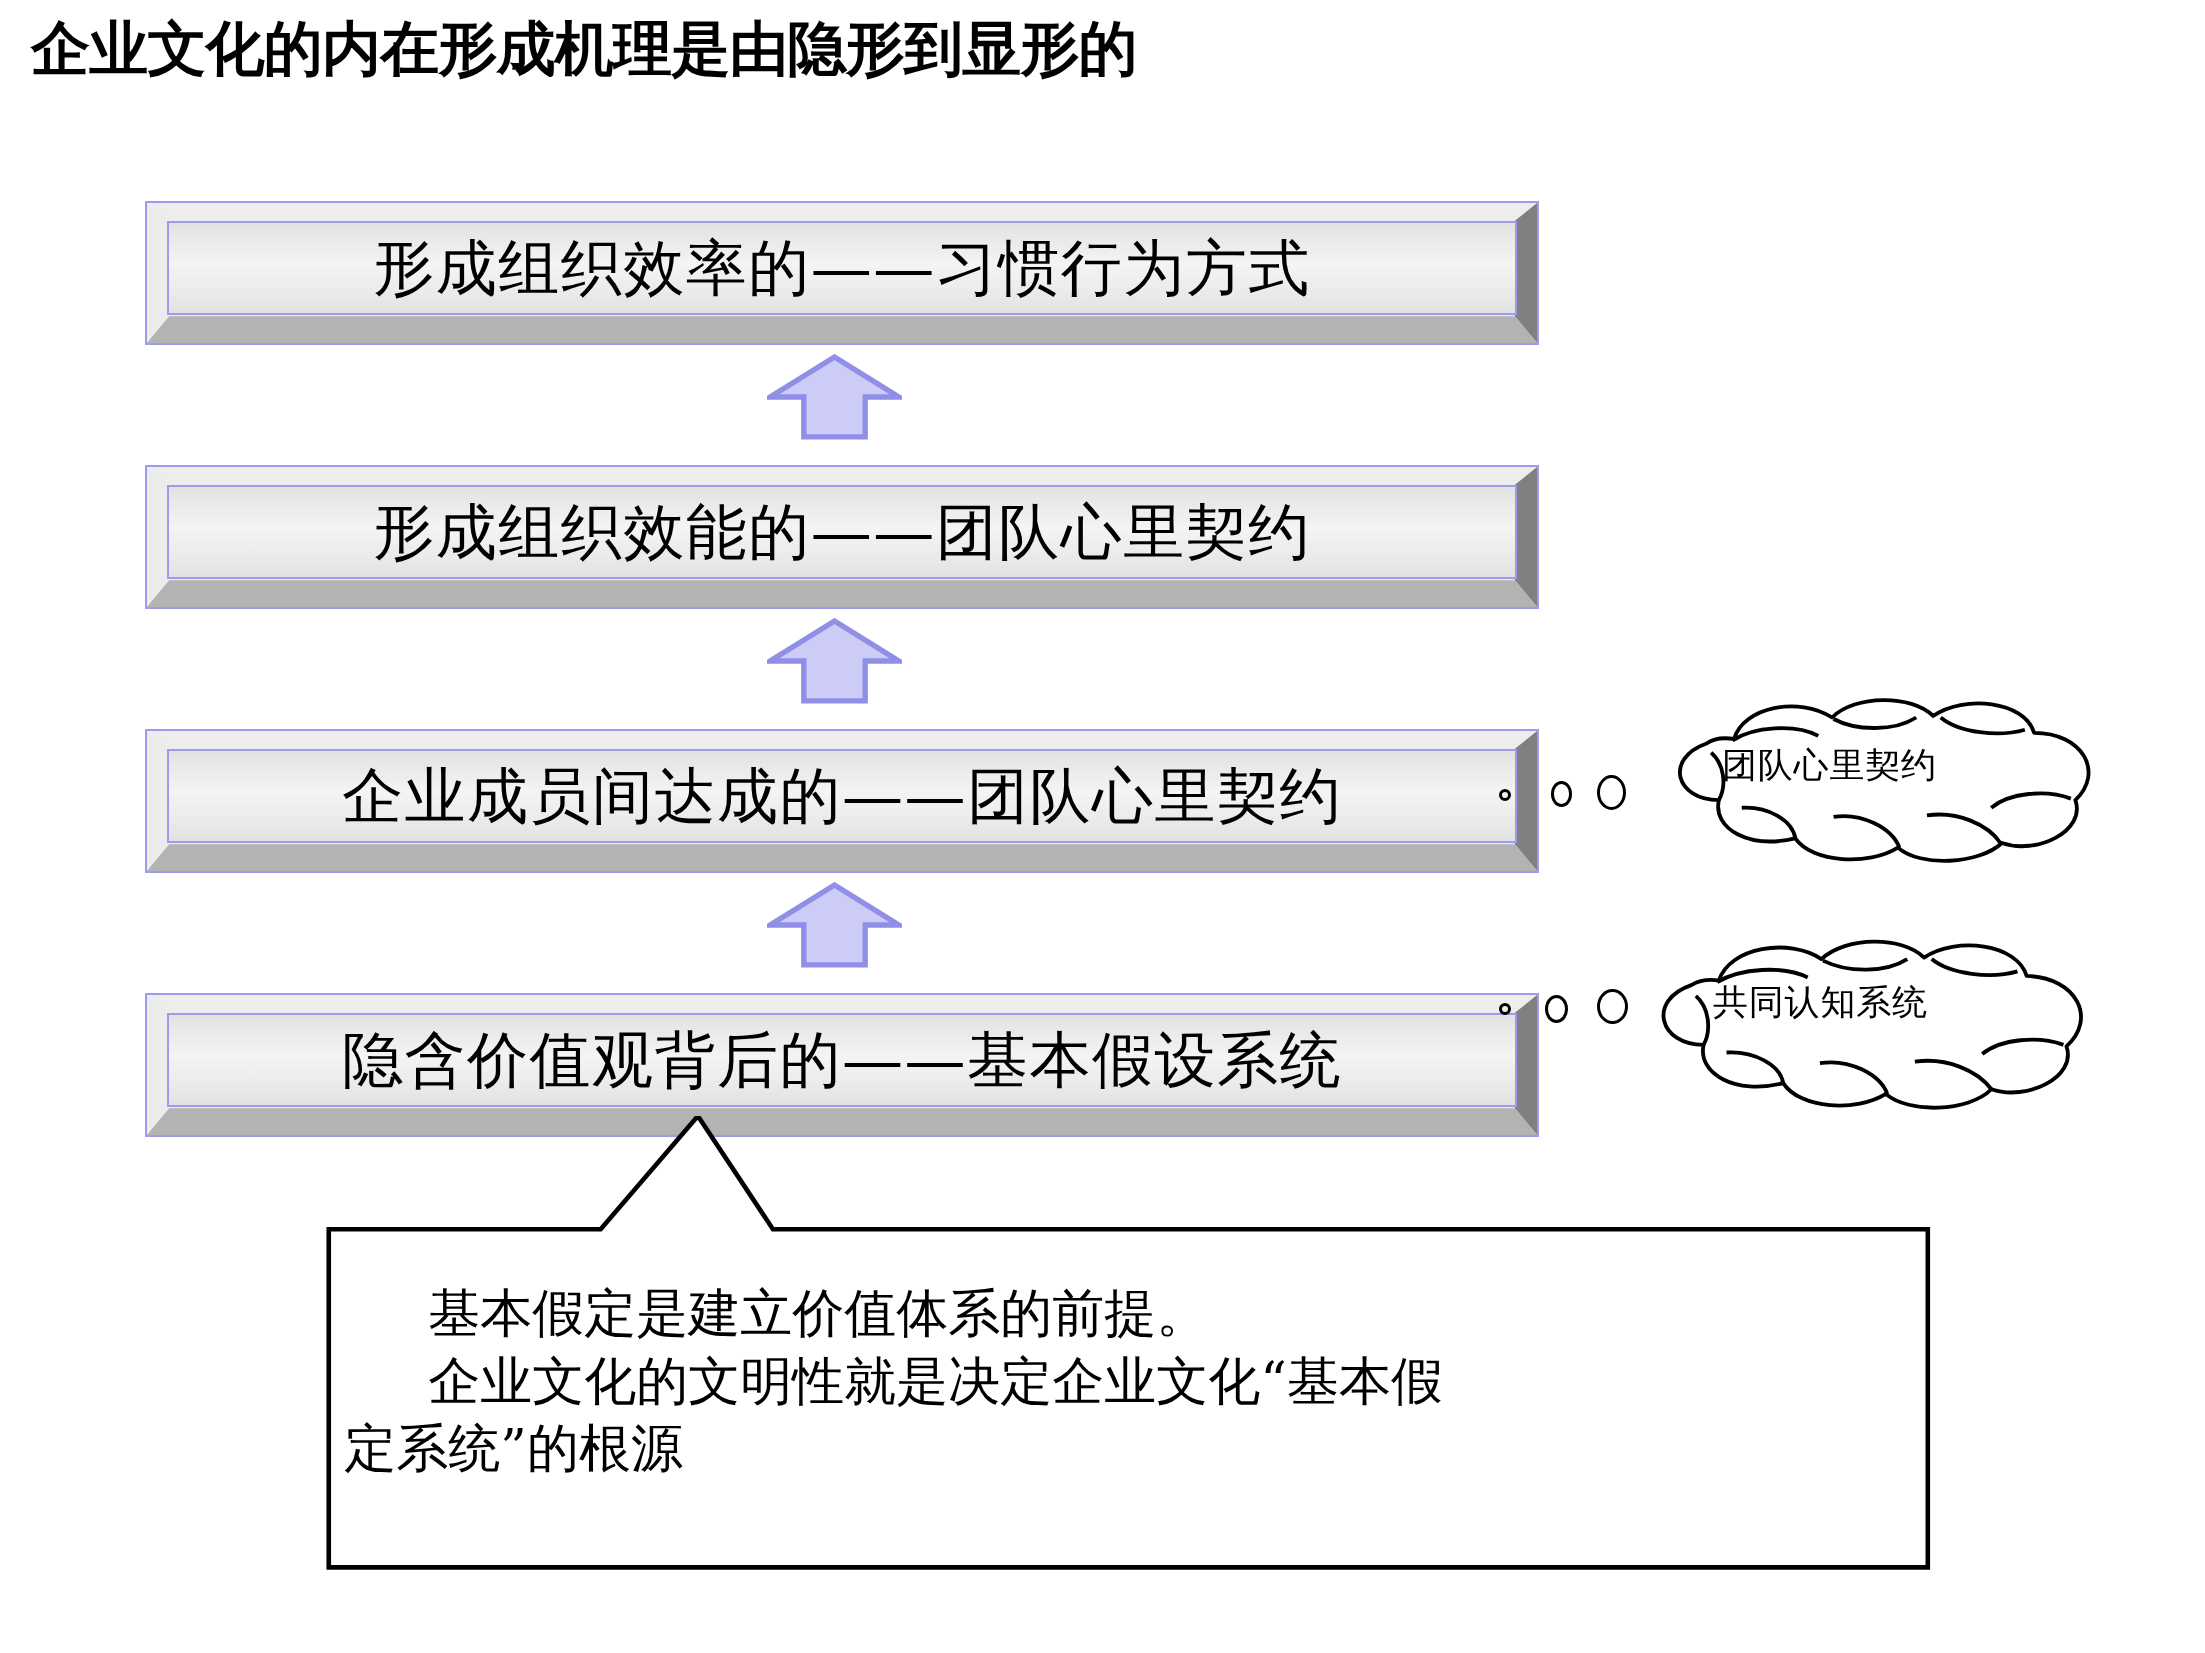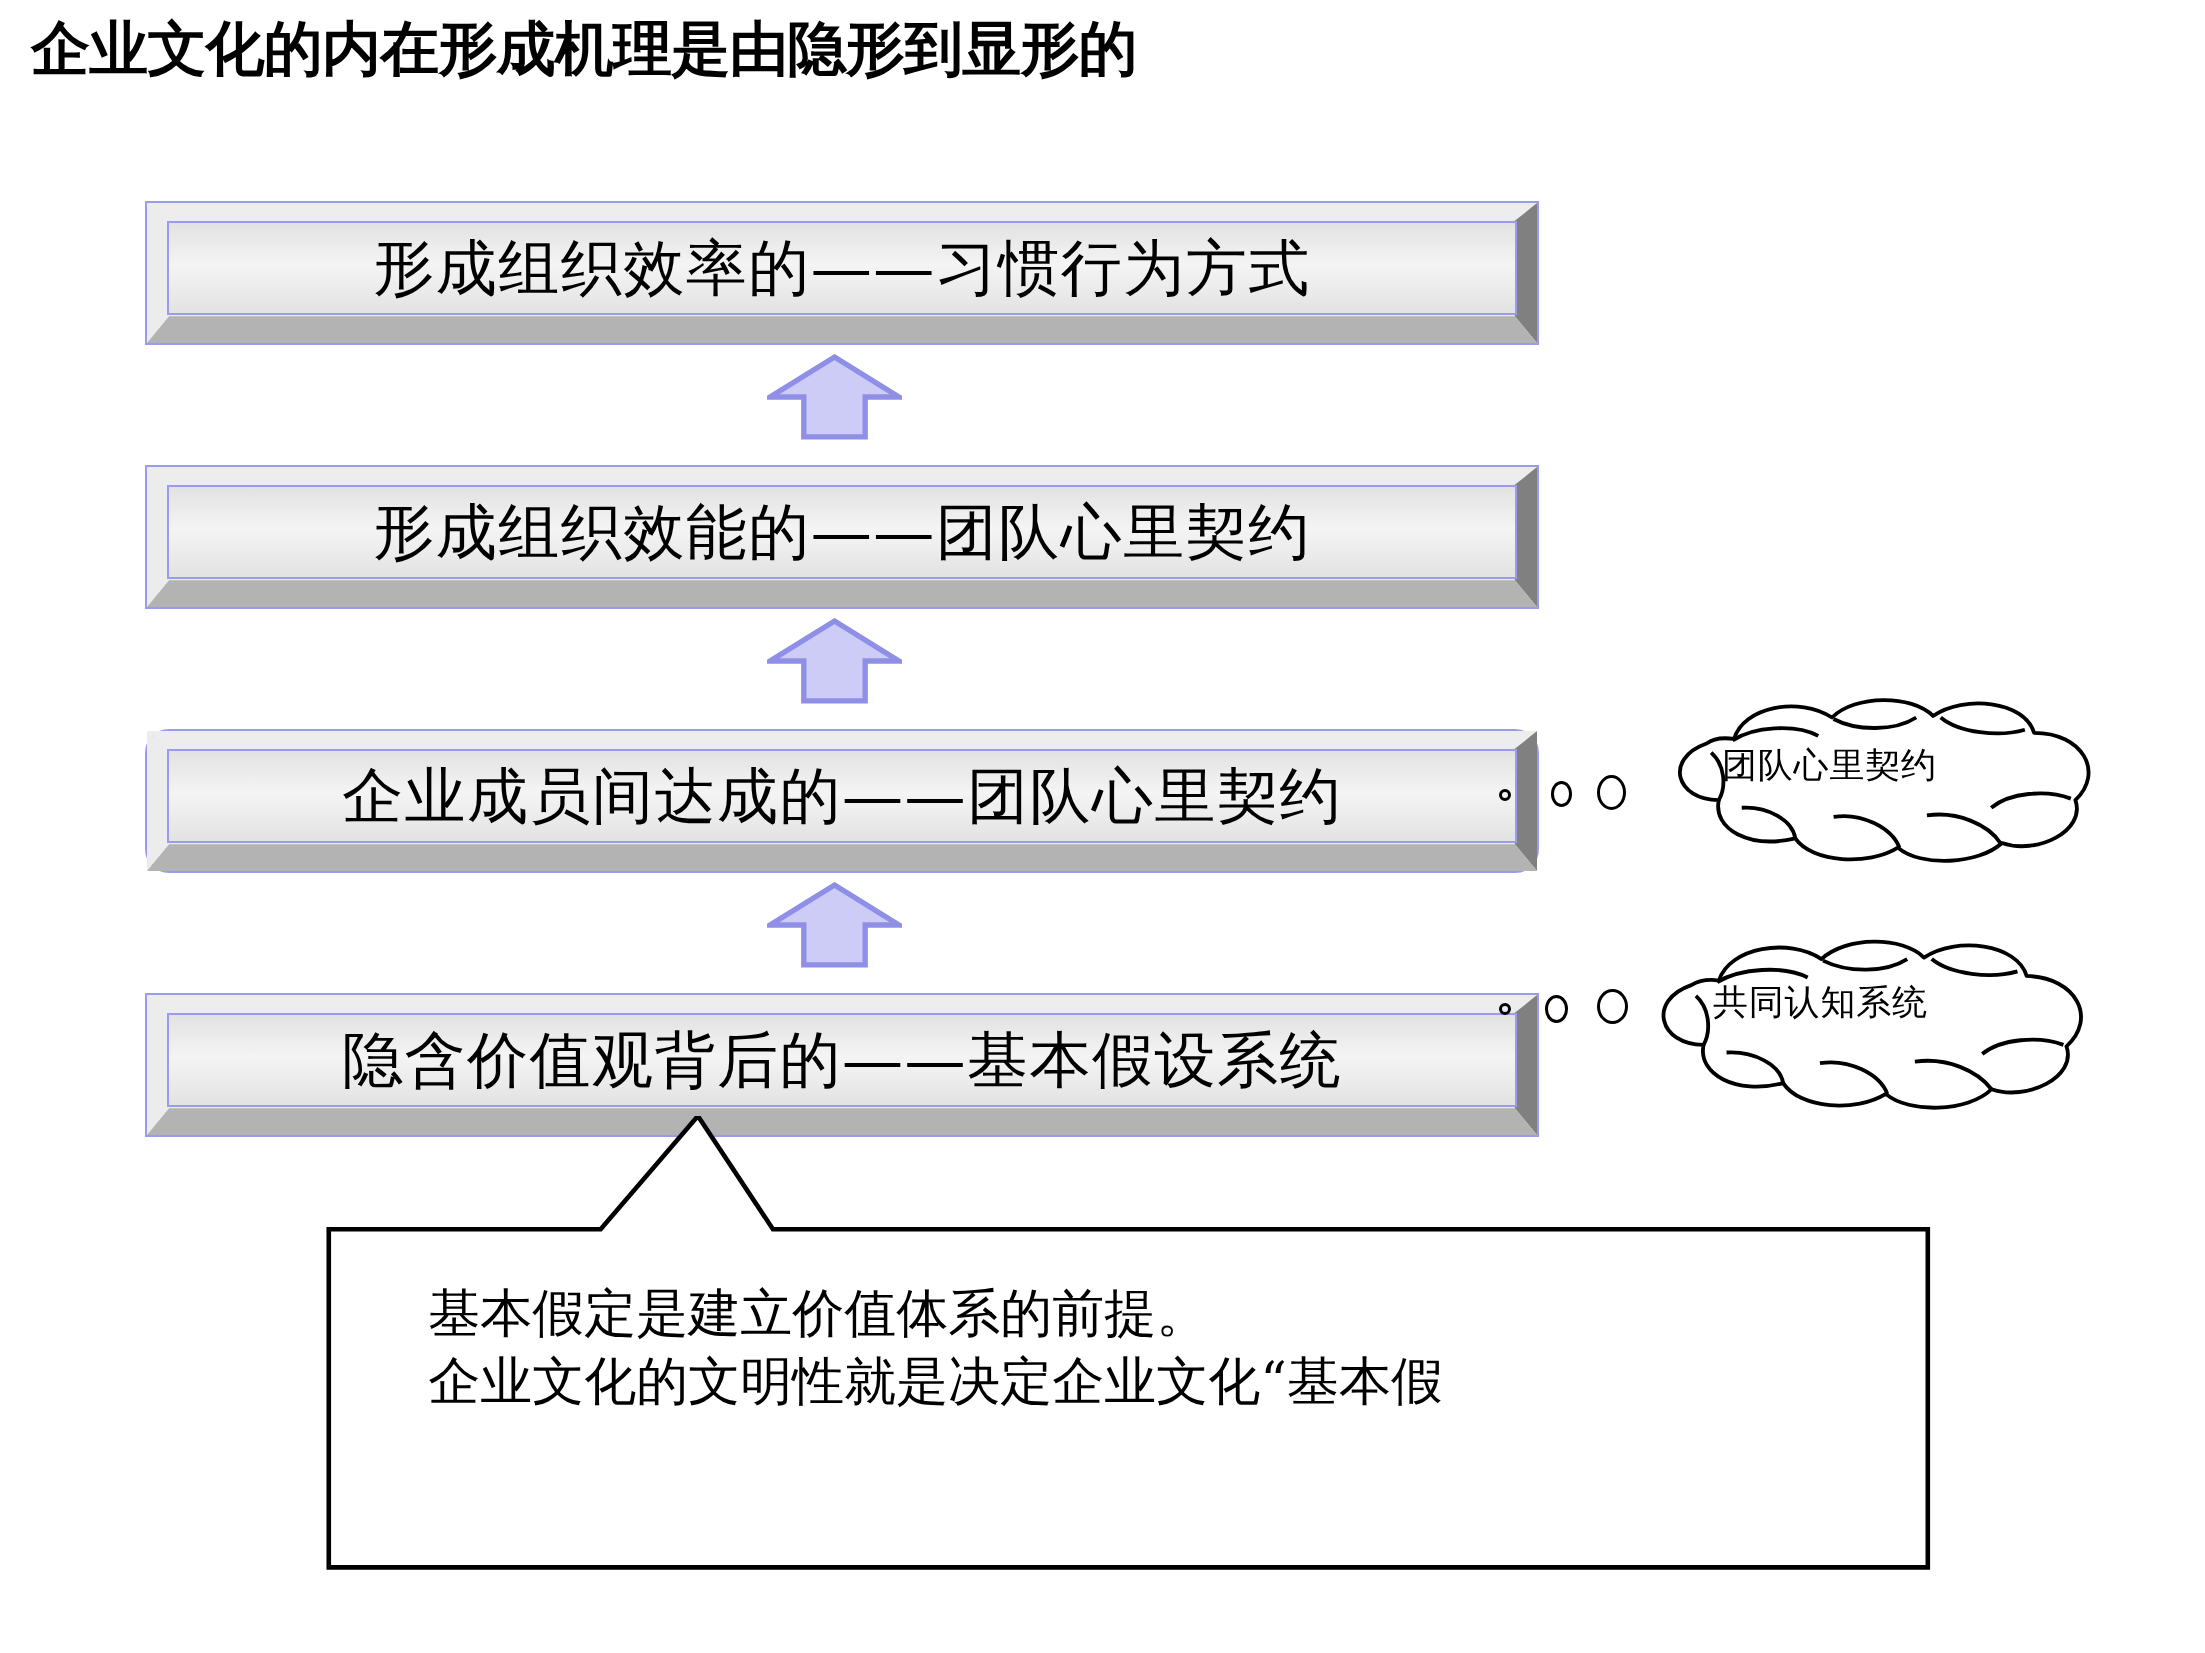--- a/index.html
+++ b/index.html
@@ -68,21 +68,21 @@
     line-height: 1;
     color: #000000;
     letter-spacing: 1.5px;
     white-space: nowrap;
     text-align: center;
     transform: translateY(-1.5px);
   }
 
   #box-1 { top: 201px; }
   #box-2 { top: 465px; }
-  #box-3 { top: 729px; border-radius: 24px; }
+  #box-3 { top: 729px; }
   #box-4 { top: 993px; }
 
   
   .up-arrow {
     position: absolute;
     left: 767px;
     width: 135px;
     height: 86px;
   }
   #arrow-1 { top: 354px; }
@@ -294,15 +294,16 @@
              L 1415 148
              L 1542 0
              L 1640 148
              L 3148 148
              L 3148 590
              L 1060 590 Z" fill="#ffffff" stroke="#000000" stroke-width="6" stroke-linejoin="miter"></path>
   </svg>
   <div class="note-body">
     <div class="note-line indent">基本假定是建立价值体系的前提。</div>
     <div class="note-line indent">企业文化的文明性就是决定企业文化“基本假</div>
+    <div class="note-line">定系统”的根源</div>
   </div>
 </div>
 
 
 </body></html>

